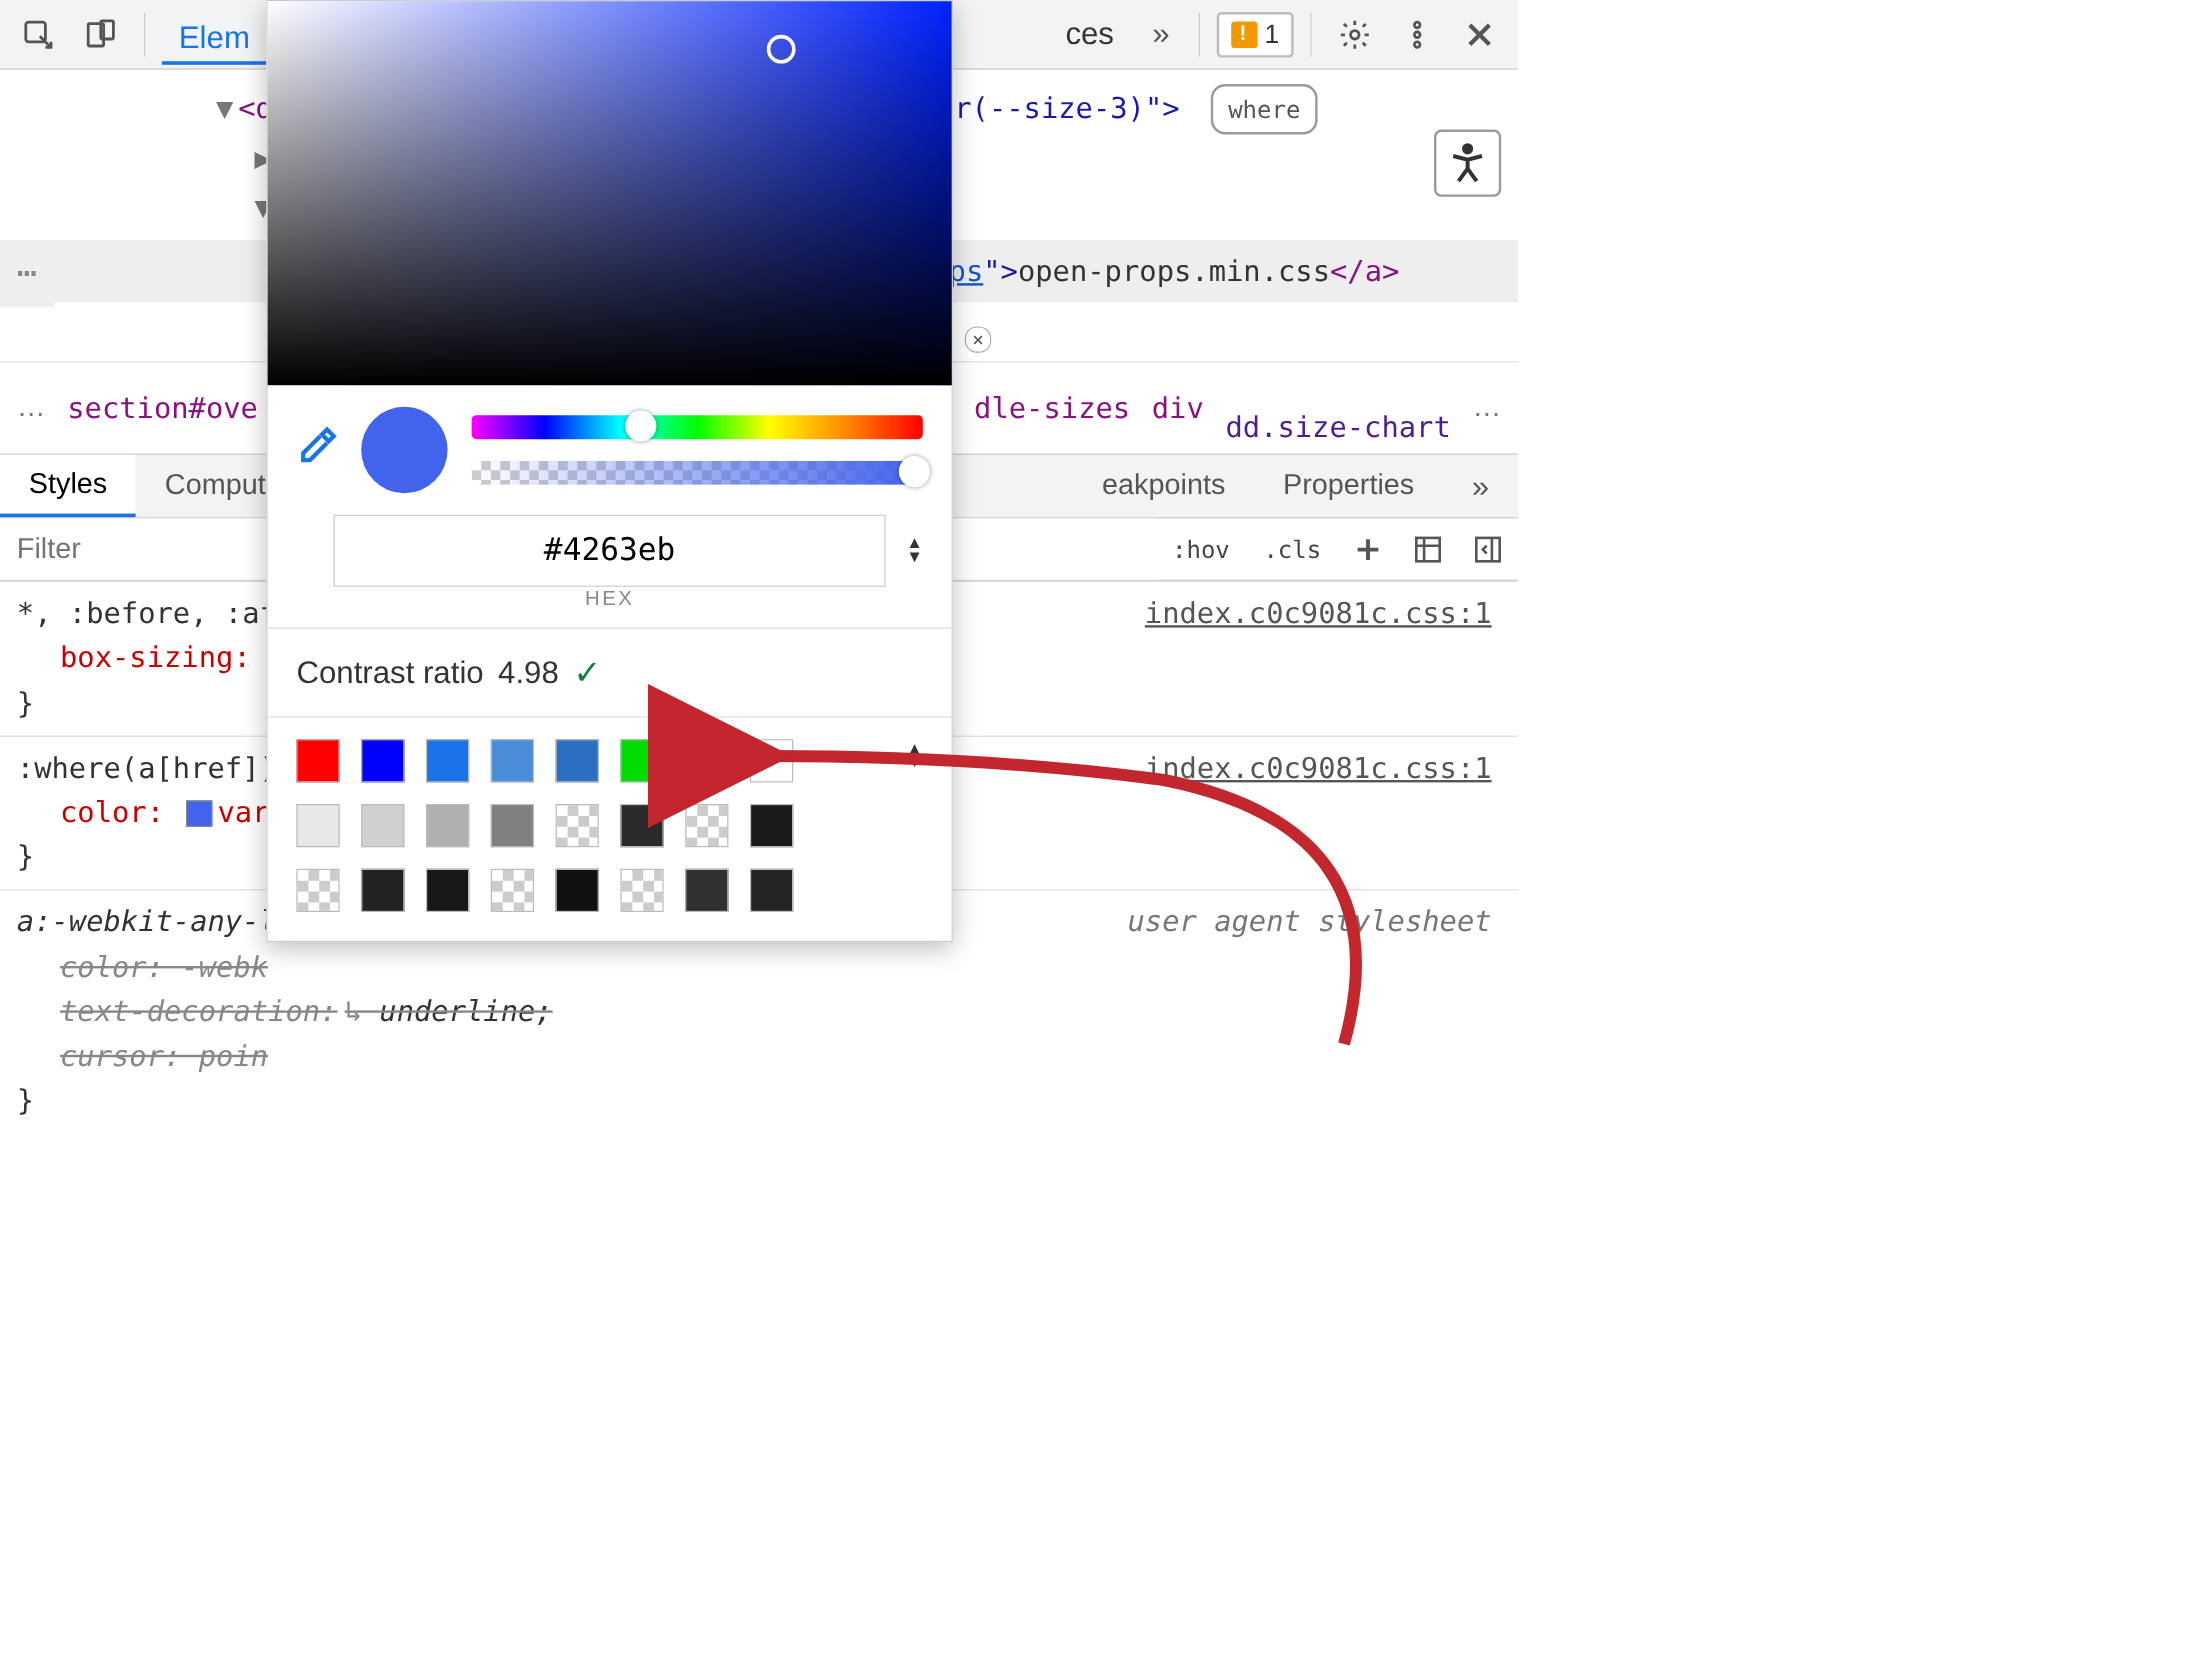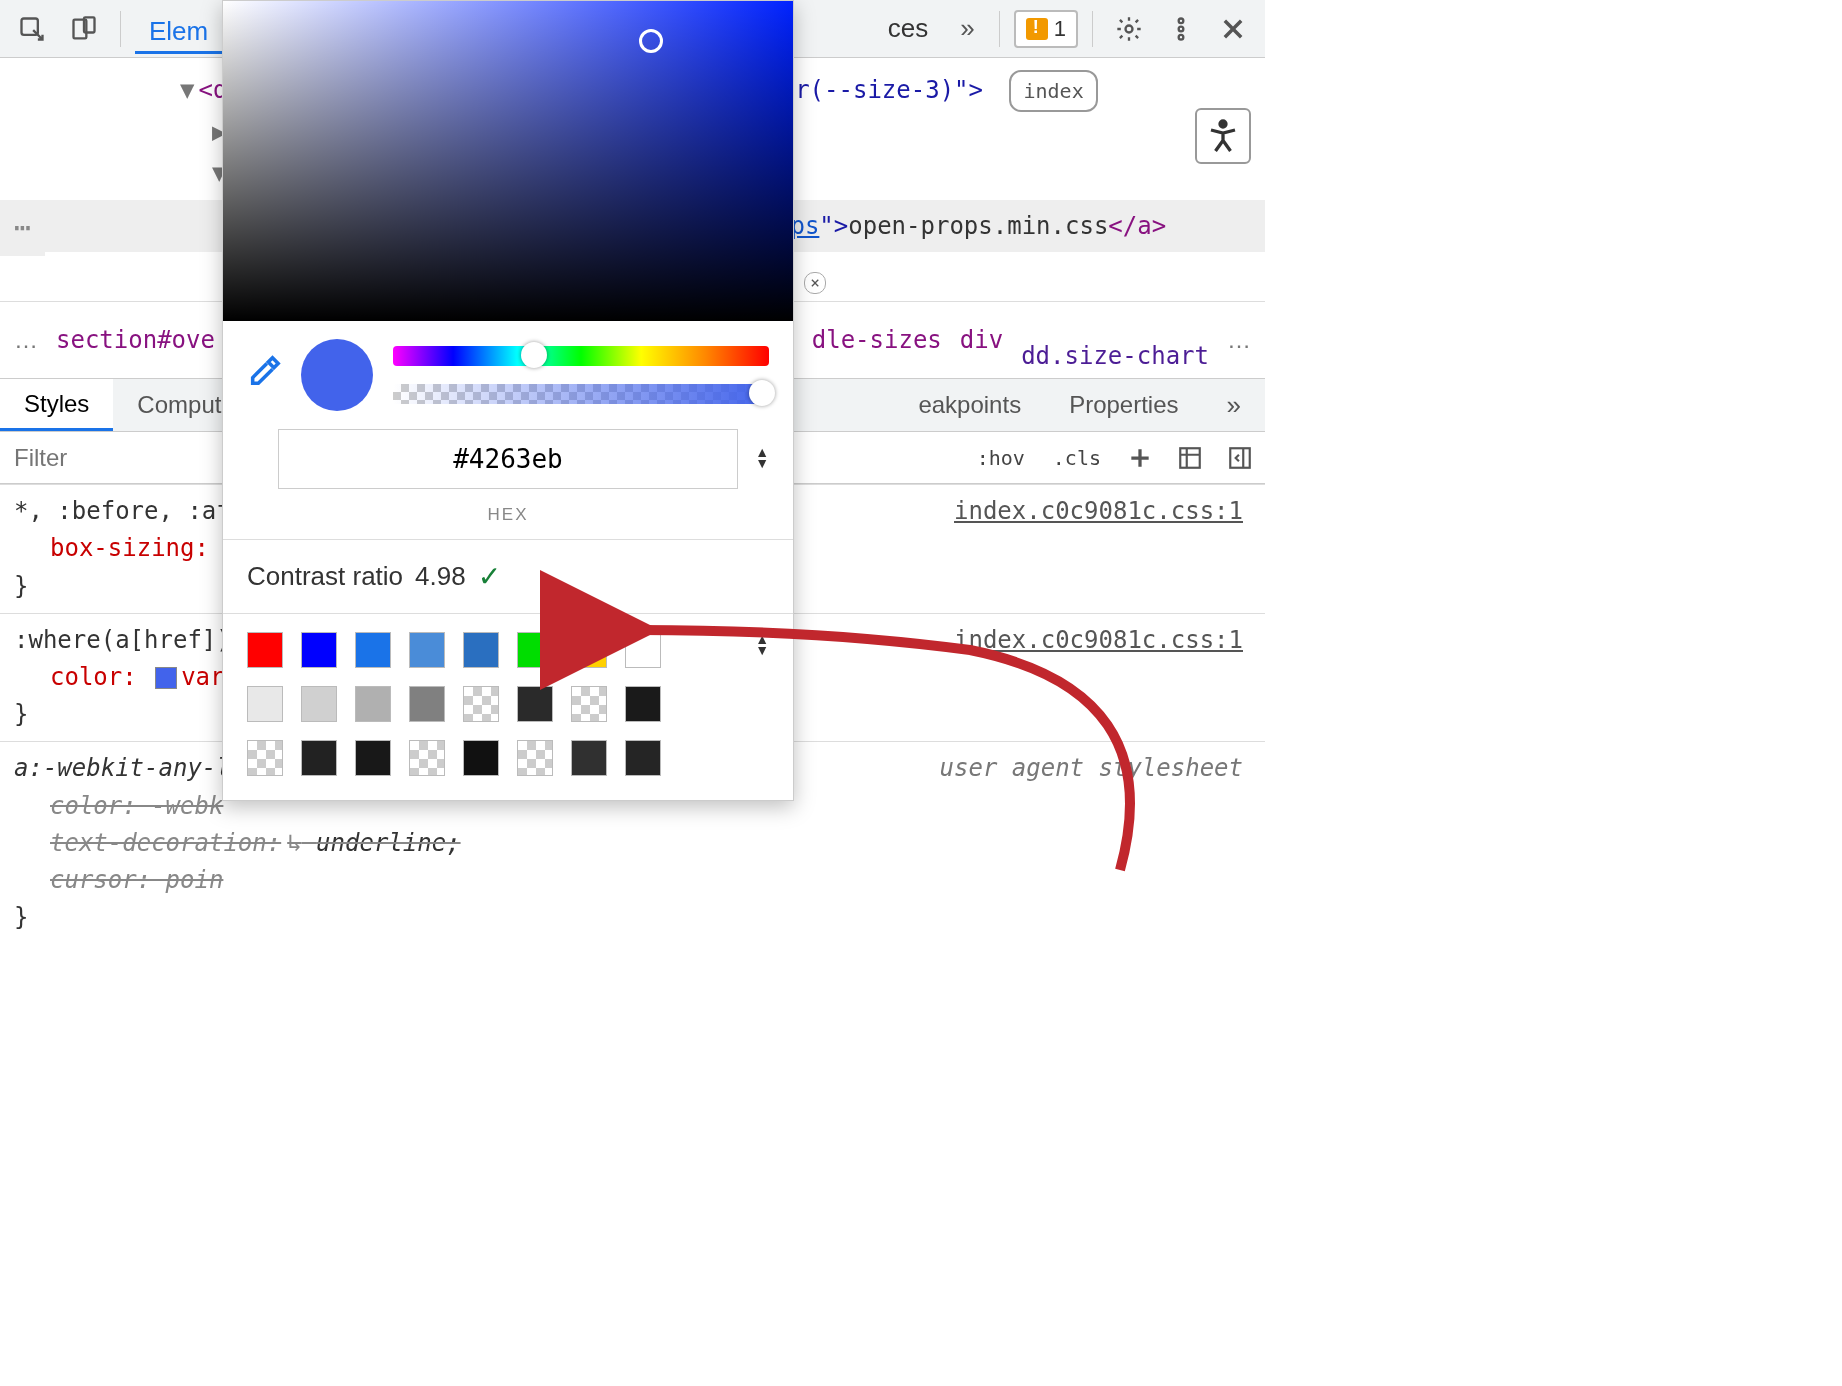--- a/index.html
+++ b/index.html
@@ -255,21 +255,21 @@
   background: #fff;
   border-radius: 50%;
   box-shadow: 0 0 4px rgba(0,0,0,0.4);
   top: -4px;
 }
 .hex-row {
   display: flex;
   flex-direction: column;
   align-items: center;
   padding: 0 24px 14px;
-  gap: 16px;
+  gap: 0;
   position: relative;
 }
 .hex-input {
   width: 460px;
   text-align: center;
   font-size: 26px;
   font-family: Menlo, monospace;
   border: 1px solid #ccc;
   padding: 14px;
 }
@@ -373,21 +373,21 @@
         <path d="M5 5 L19 19 M19 5 L5 19" stroke-width="3"></path>
       </svg>
   </div>
 </div>
 
 <div class="dom-area">
   <div class="dom-line">
     <span class="dom-toggle">▼</span><span class="tag-punct">&lt;</span><span class="tag-name">d</span>
     <span style="display:inline-block;width:510px"></span>
     <span class="attr-val">var(--size-3)"&gt;</span>
-    <span class="grid-badge">index</span>
+    <span class="grid-badge">where</span>
   </div>
   <div class="dom-line" style="padding-left:212px">
     <span class="dom-toggle">▶</span><span class="tag-punct">&lt;</span>
   </div>
   <div class="dom-line" style="padding-left:212px">
     <span class="dom-toggle">▼</span><span class="tag-punct">&lt;</span>
   </div>
   <div class="ellipsis-block">⋯</div>
   <div class="dom-line highlight-line" style="padding-left:776px;margin-top:6px">
     <span class="attr-val-link">ops</span><span class="attr-val">"&gt;</span><span class="tag-text">open-props.min.css</span><span class="tag-punct">&lt;/a&gt;</span>

